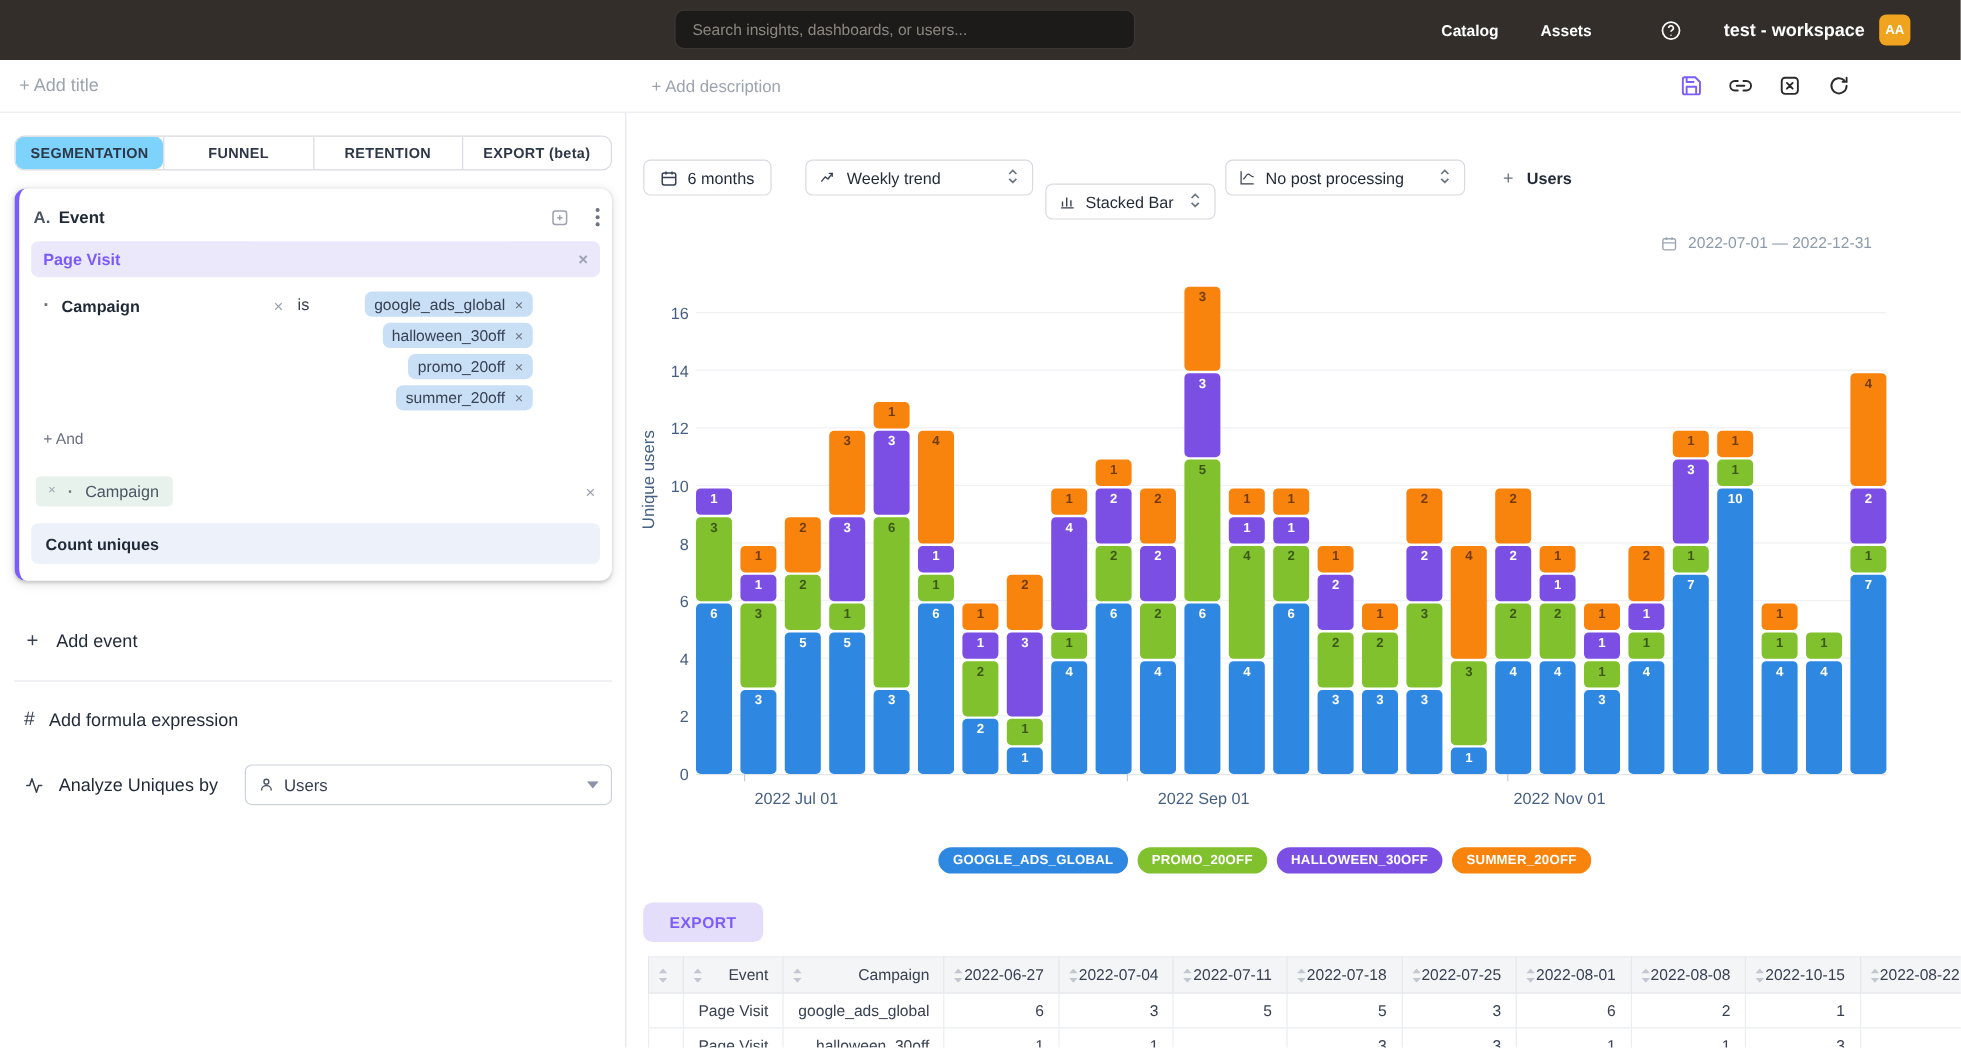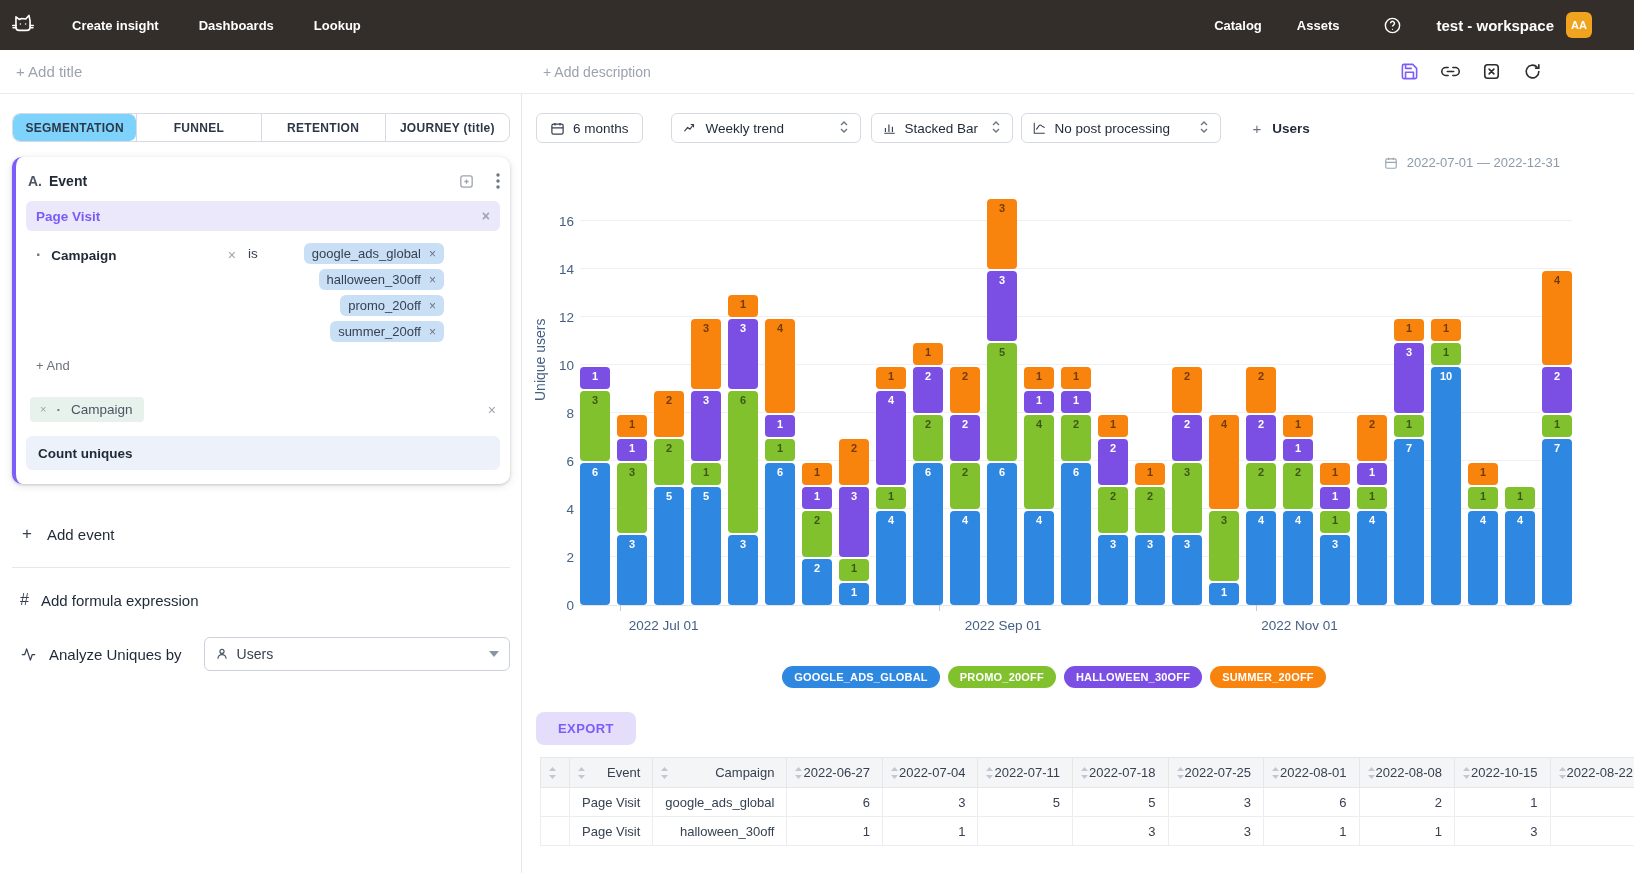--- a/index.html
+++ b/index.html
@@ -9,21 +9,21 @@
   
   .nav { height:50px; background:#332E2A; display:flex; align-items:center; position:relative; }
   .nav-left { display:flex; align-items:center; padding-left:10px; }
   .logo { width:26px; height:26px; margin-right:36px; display:flex; align-items:center; }
   .nav-link { color:#fff; font-size:13px; font-weight:bold; margin-right:40px; cursor:pointer; white-space:nowrap; }
   .nav-search { position:absolute; left:562px; top:8px; width:384px; height:33px;
                 background:#1D1B19; border:1px solid #3b3733; border-radius:8px;
                 color:#8B8680; font-size:13px; padding:0 14px; outline:none; }
   .nav-search::placeholder { color:#8B8680; }
   .nav-right { margin-left:auto; display:flex; align-items:center; padding-right:42px; }
-  .nav-right .nav-link { margin-right:0; }
+  .nav-right .nav-link { margin-right:13px; }
   .help { margin:0 34px 0 44px; display:flex; }
   .workspace { color:#fff; font-size:15px; font-weight:bold; margin-right:12px; white-space:nowrap; }
   .avatar { width:26px; height:26px; background:#F0A31F; border-radius:6px; color:#fff;
             font-size:11px; font-weight:bold; display:flex; align-items:center; justify-content:center; }
 
   
   .titlebar { height:44px; border-bottom:1px solid #E8EAED; display:flex; align-items:center; position:relative; }
   .add-title { color:#9CA3AF; font-size:15px; padding-left:16px; cursor:pointer; }
   .add-desc { position:absolute; left:543px; color:#9CA3AF; font-size:14px; cursor:pointer; }
   .tb-icons { margin-left:auto; display:flex; align-items:center; gap:22px; padding-right:92px; }
@@ -81,21 +81,21 @@
                     display:flex; align-items:center; gap:8px; padding:0 10px; font-size:14px;
                     color:#374151; cursor:pointer; }
 
   
   .controls { display:flex; align-items:center; }
   .ctl { height:30px; border:1px solid #D7DAE0; border-radius:6px; display:flex; align-items:center;
          gap:8px; padding:0 10px; font-size:13.5px; color:#1F2937; background:#fff; cursor:pointer; }
   .ctl .unfold { margin-left:auto; }
   .w-date { padding:0 13px; }
   .w-trend { width:190px; margin-left:28px; }
-  .w-chart { width:142px; margin-left:10px; }
+  .w-chart { width:142px; margin-left:10px;margin-top:40px; }
   .w-post  { width:200px; margin-left:8px; }
   .more-btn { margin-left:32px; display:flex; align-items:center; gap:11px; cursor:pointer; }
   .more-plus { color:#6B7280; font-size:15px; }
   .more-label { font-weight:bold; font-size:13.5px; color:#1F2937; }
   .range-row { display:flex; justify-content:flex-end; align-items:center; gap:9px; margin-top:12px;
                padding-right:86px; color:#8C9BAB; font-size:13px; }
 
   
   .chart-wrap { margin-top:16px; position:relative; padding-left:44px; }
   .ylab { position:absolute; left:-4px; top:215px; transform:rotate(-90deg); transform-origin:left top;
@@ -126,34 +126,21 @@
   .result-table th:nth-child(1){ width:40px; }
   .result-table th:nth-child(2){ width:104px; }
   .result-table th:nth-child(3){ width:136px; }
   .result-table th{ width:96px; }
   .result-table th:last-child{ width:150px; }
 </style>
 </head>
 <body>
 
 <div class="nav">
-  <div class="nav-left">
-    <span class="logo">
-      <svg width="26" height="26" viewBox="0 0 24 24" fill="none" stroke="#fff" stroke-width="1.5" stroke-linejoin="round" stroke-linecap="round">
-        <path d="M5.5 9.5 L5.5 4.5 L8.5 6.8 L11 6 L14.5 6.5 L17.5 3.2 L18.5 8 L18.5 14 Q18.5 17 15.5 17 L8.5 17 Q5.5 17 5.5 14 Z"></path>
-        <circle cx="9.6" cy="11" r="0.7" fill="#fff" stroke="none"></circle>
-        <circle cx="14.4" cy="11" r="0.7" fill="#fff" stroke="none"></circle>
-        <path d="M2.5 12.5 H5.5 M2.8 14.5 H5.2"></path>
-        <path d="M18.5 12.5 H21.5 M18.8 14.5 H21.2"></path>
-      </svg>
-    </span>
-    <span class="nav-link">Create insight</span>
-    <span class="nav-link">Dashboards</span>
-    <span class="nav-link">Lookup</span>
-  </div>
+  <input class="nav-search" placeholder="Search insights, dashboards, or users..." style="">
   <div class="nav-right">
     <span class="nav-link" style="margin-right:35px;">Catalog</span>
     <span class="nav-link">Assets</span>
     <span class="help">
       <svg width="19" height="19" viewBox="0 0 24 24" fill="none" stroke="#fff" stroke-width="1.8">
         <circle cx="12" cy="12" r="9"></circle>
         <path d="M9.5 9.3a2.5 2.5 0 1 1 3.8 2.1c-.8.5-1.3 1-1.3 1.9"></path>
         <circle cx="12" cy="16.8" r="0.8" fill="#fff" stroke="none"></circle>
       </svg>
     </span>
@@ -192,21 +179,21 @@
   </div>
 </div>
 
 <div class="content">
 
   <aside class="panel">
     <div class="tabs">
       <div class="tab active">SEGMENTATION</div>
       <div class="tab">FUNNEL</div>
       <div class="tab">RETENTION</div>
-      <div class="tab">JOURNEY (title)</div>
+      <div class="tab">EXPORT (beta)</div>
     </div>
 
     <div class="event-card">
       <div class="card-head">
         <span class="card-index">A.</span>
         <span class="card-type">Event</span>
         <span class="card-head-icons">
           <span style="display:flex;">
             <svg width="17" height="17" viewBox="0 0 24 24" fill="none" stroke="#9CA3AF" stroke-width="1.8">
               <rect x="4" y="4" width="16" height="16" rx="3"></rect>

